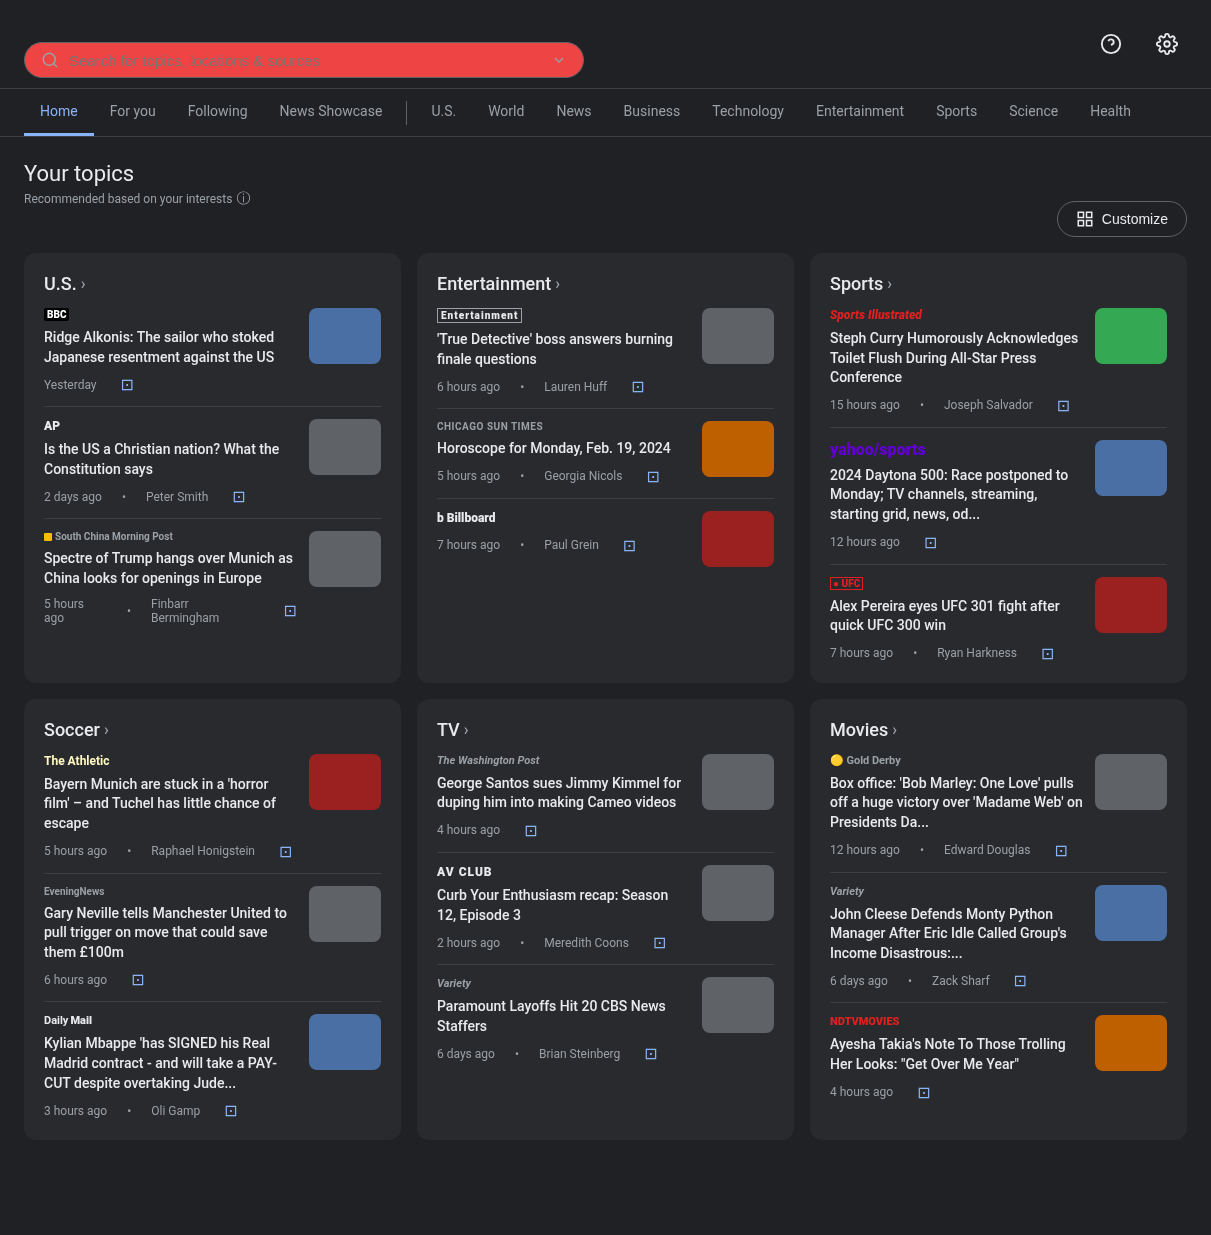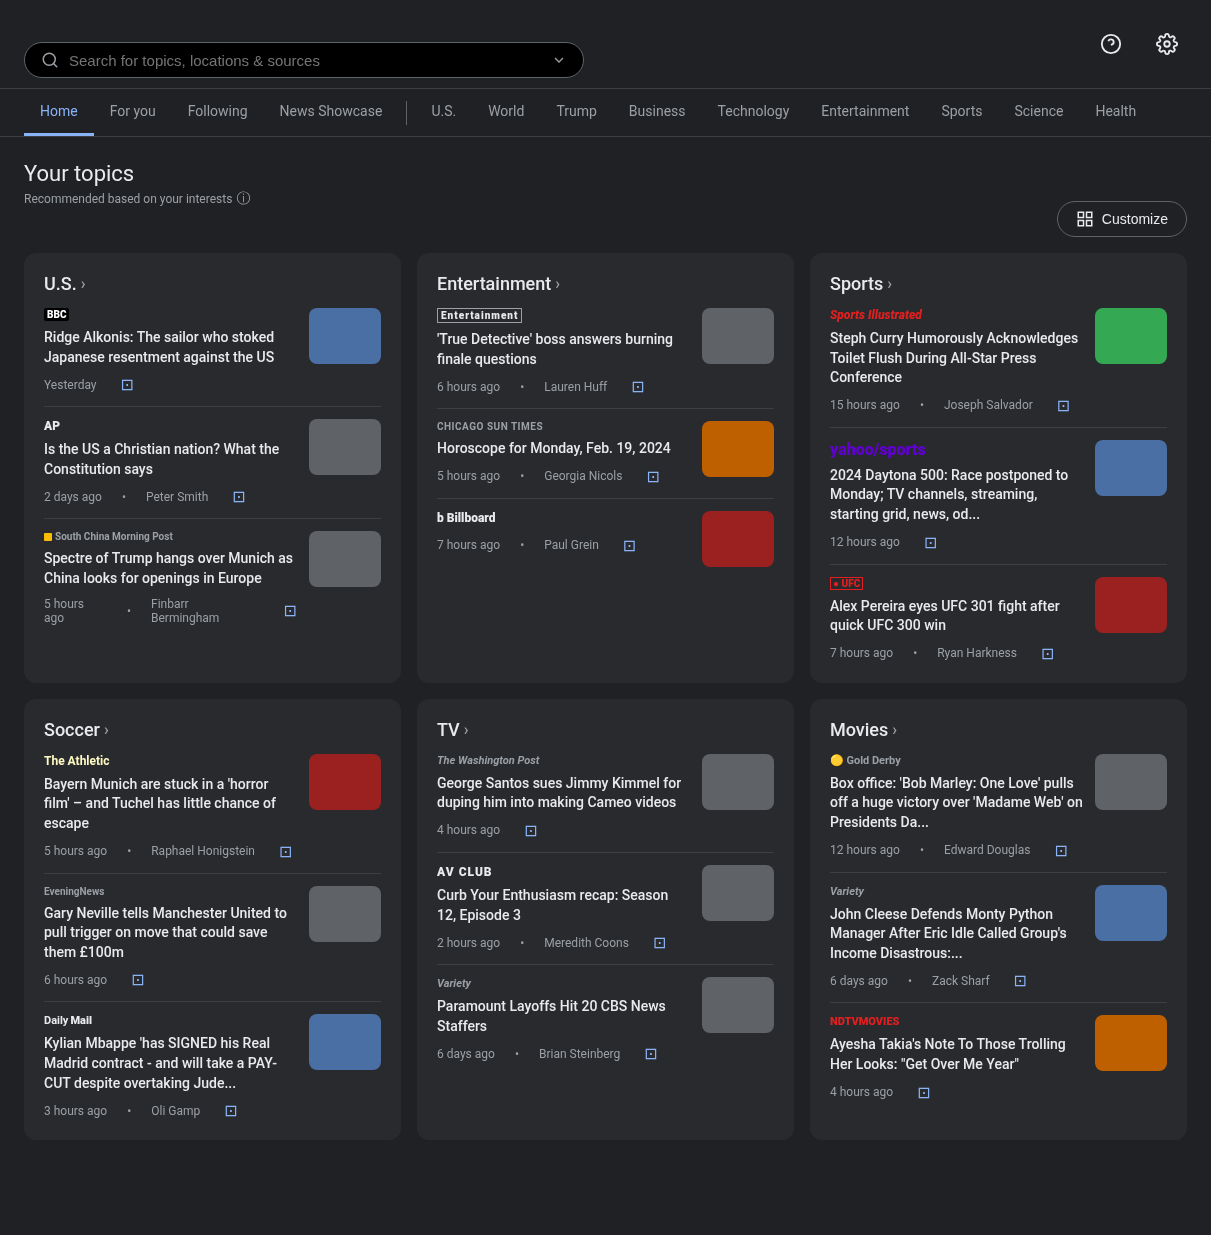--- a/index.html
+++ b/index.html
@@ -17,21 +17,21 @@
       background: #202124;
       padding: 10px 24px;
       display: flex;
       align-items: center;
       justify-content: space-between;
       border-bottom: 1px solid #3c4043;
     }
     .search-bar {
       display: flex;
       align-items: center;
-      background: #000000;
+      background: #ef4444;
       border-radius: 24px;
       padding: 8px 16px;
       width: 560px;
       gap: 10px;
       border: 1px solid #5f6368;
       cursor: text;
       margin-top: 32px;
     }
     .search-bar input {
       background: transparent;
@@ -235,21 +235,21 @@
 </div>
 
 <nav class="nav-bar">
   <a class="nav-item active">Home</a>
   <a class="nav-item">For you</a>
   <a class="nav-item">Following</a>
   <a class="nav-item">News Showcase</a>
   <div class="nav-divider"></div>
   <a class="nav-item">U.S.</a>
   <a class="nav-item">World</a>
-  <a class="nav-item">Trump</a>
+  <a class="nav-item">News</a>
   <a class="nav-item">Business</a>
   <a class="nav-item">Technology</a>
   <a class="nav-item">Entertainment</a>
   <a class="nav-item">Sports</a>
   <a class="nav-item">Science</a>
   <a class="nav-item">Health</a>
 </nav>
 
 <div class="main-content">
 

